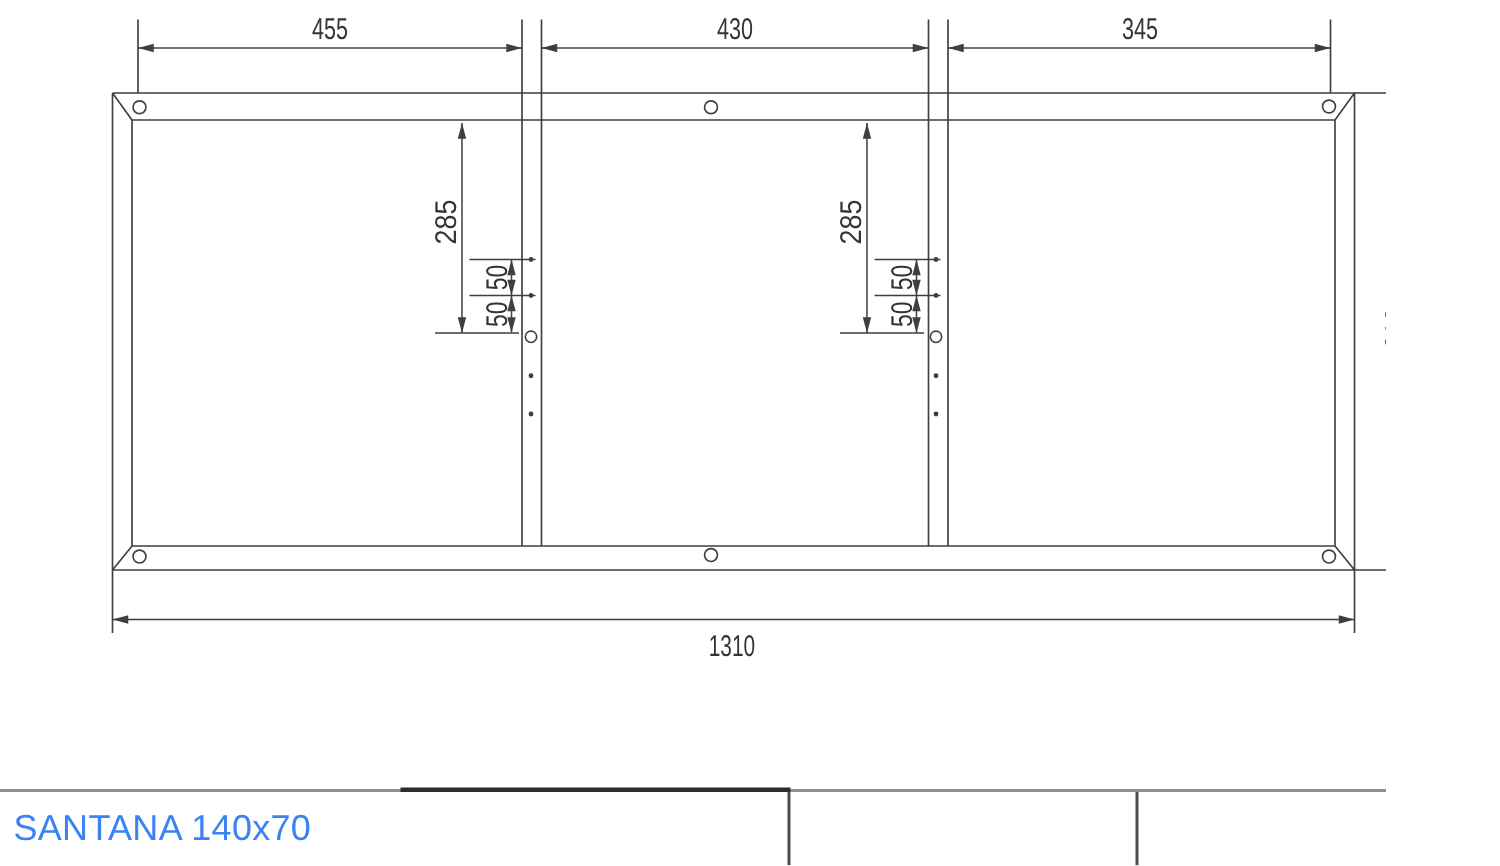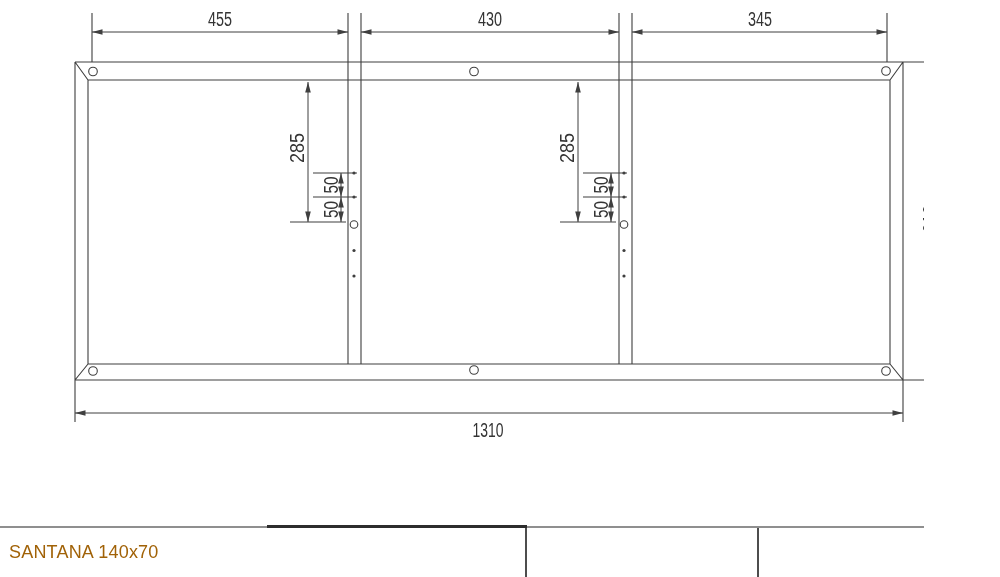--- a/index.html
+++ b/index.html
@@ -18,21 +18,21 @@
     fill:#343434; font-family:"Liberation Sans", sans-serif;
     font-size:20px; text-anchor:middle;
   }
   
   .title-block { position:absolute; left:0; top:526px; width:1000px; height:51px; }
   .tb-border       { position:absolute; left:0;   top:0;    width:1000px; height:2px; background:#8f8f8f; }
   .tb-border-dark  { position:absolute; left:267px; top:-1px; width:260px; height:3px; background:#2d2d2d; }
   .tb-divider-1    { position:absolute; left:525px; top:2px; width:2px; height:49px; background:#4d4d4d; }
   .tb-divider-2    { position:absolute; left:757px; top:2px; width:2px; height:49px; background:#4d4d4d; }
   .tb-cell { position:absolute; top:2px; height:49px; display:flex; align-items:center;
-             font-size:18px; color:#a16207; letter-spacing:0.2px; }
+             font-size:24px; color:#3b82f6; letter-spacing:0.2px; }
   .tb-cell-model   { left:0;   width:525px; padding-left:9px;  }
   .tb-cell-profile { left:527px; width:230px; padding-left:11px; }
   .tb-cell-empty   { left:759px; width:241px; }
 </style>
 </head>
 <body>
 
 <div class="stage">
 
   <svg class="drawing" width="1000" height="500" viewBox="0 0 1000 500">

